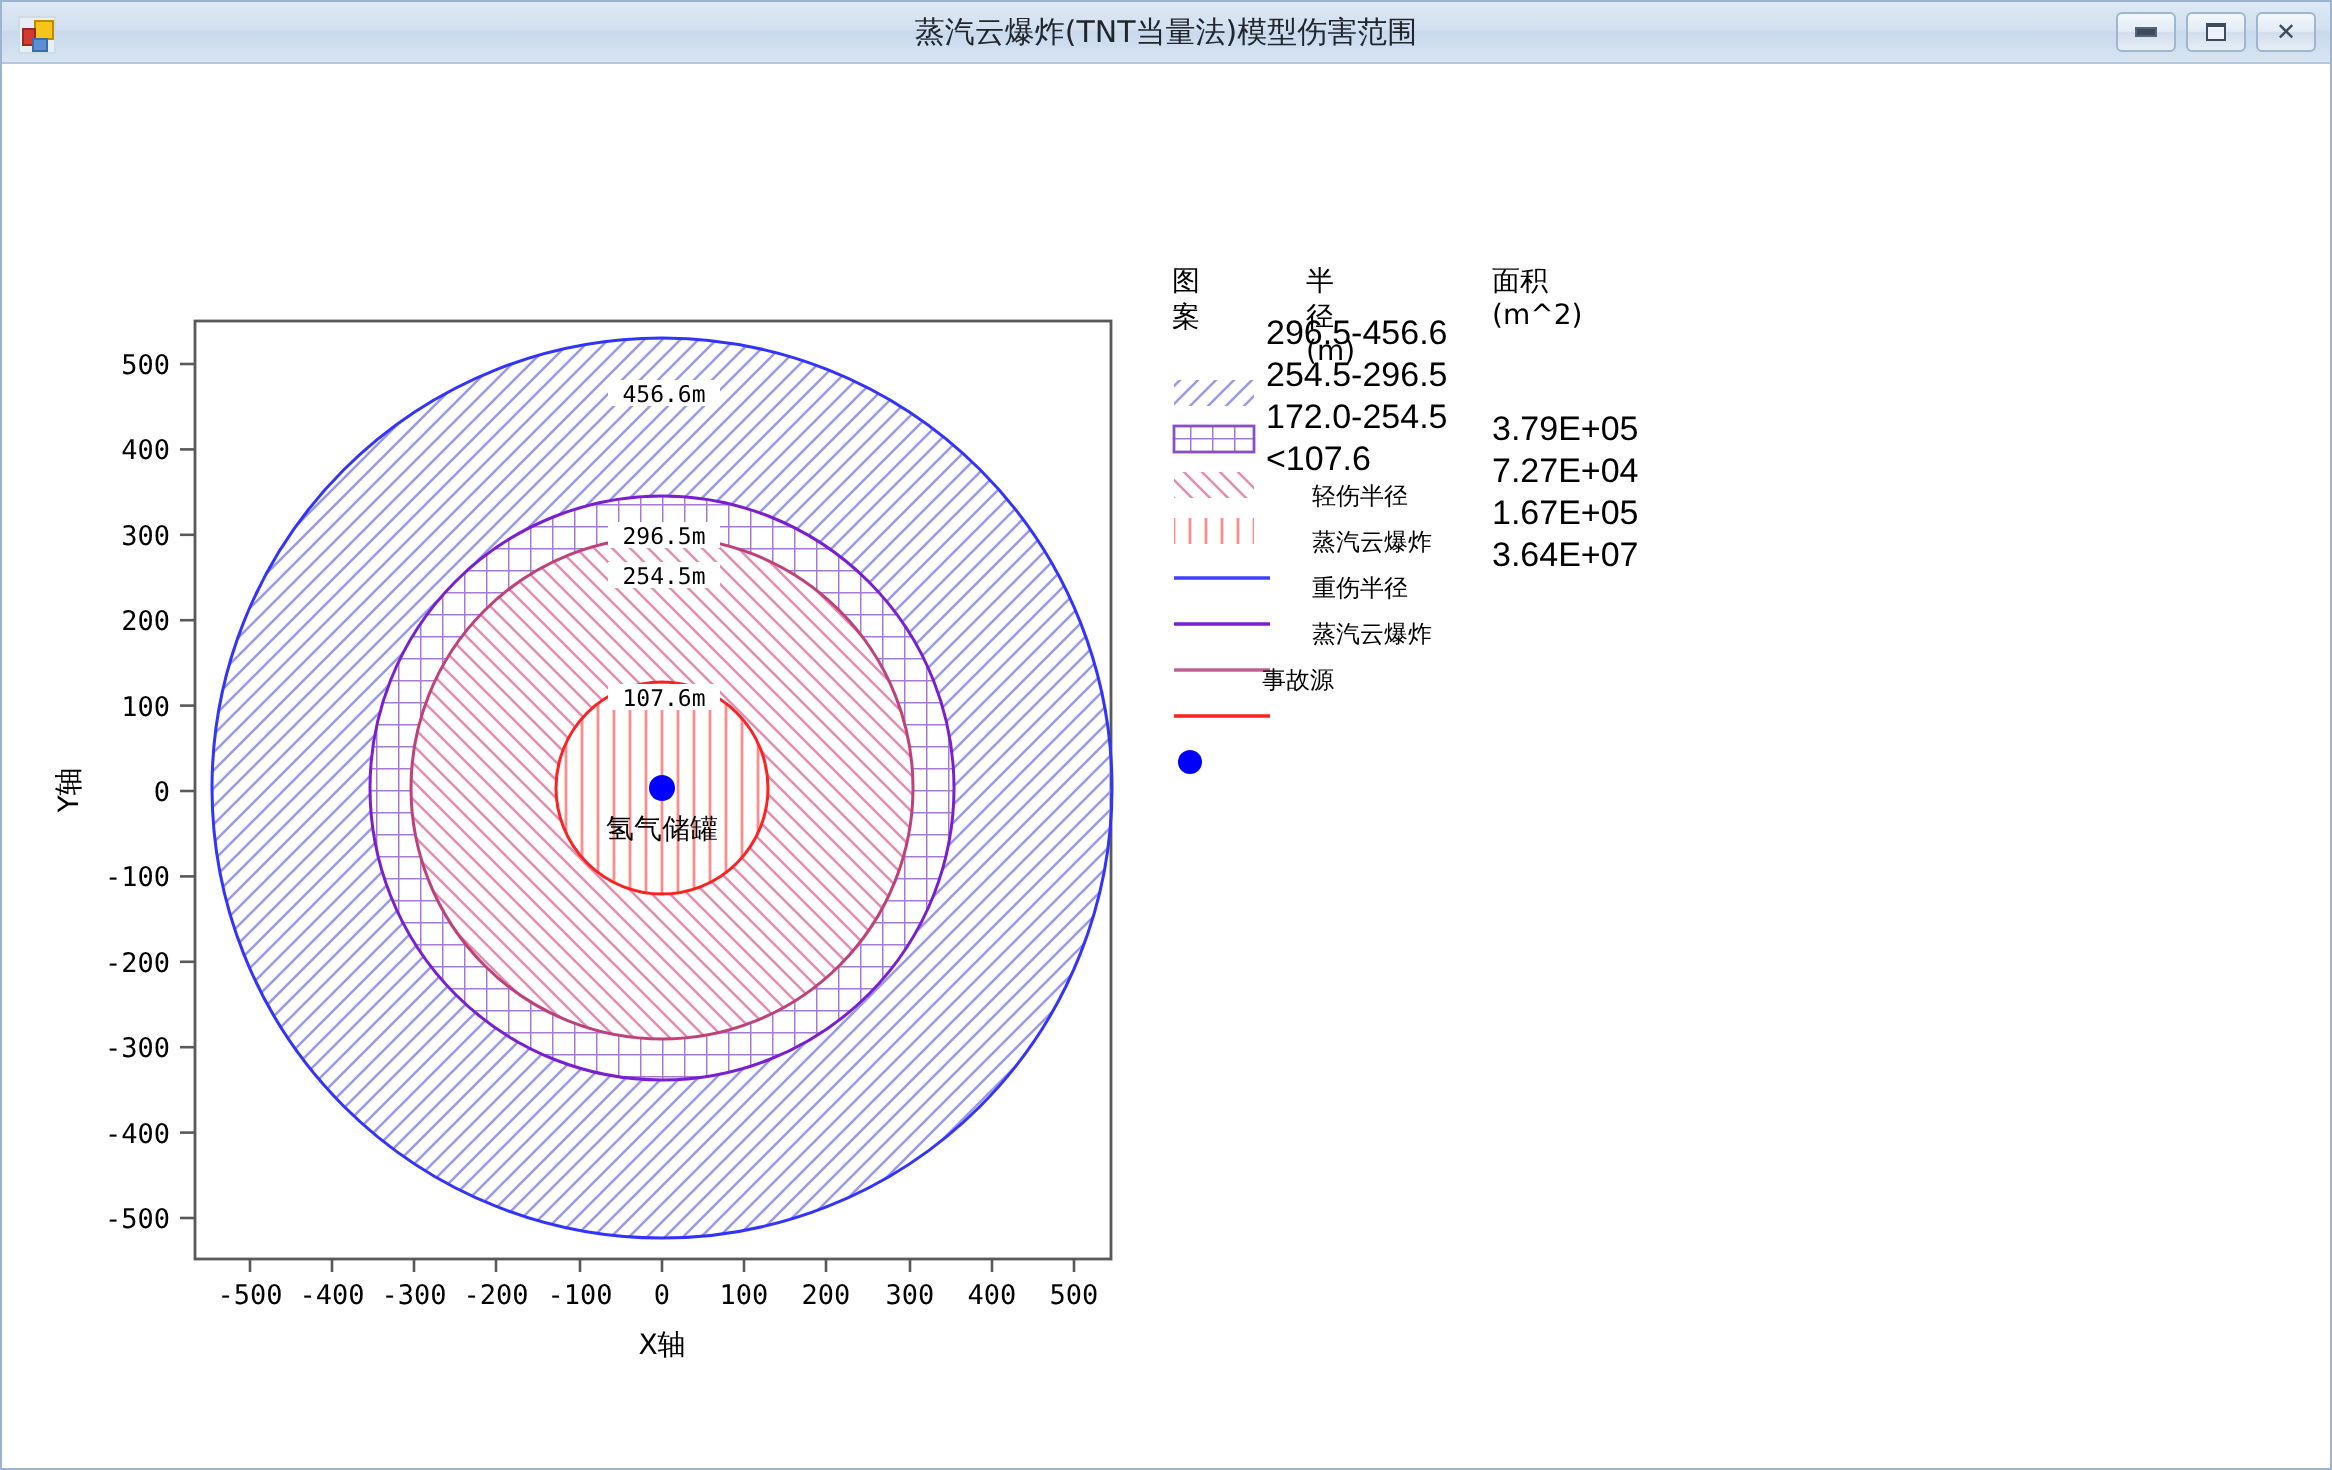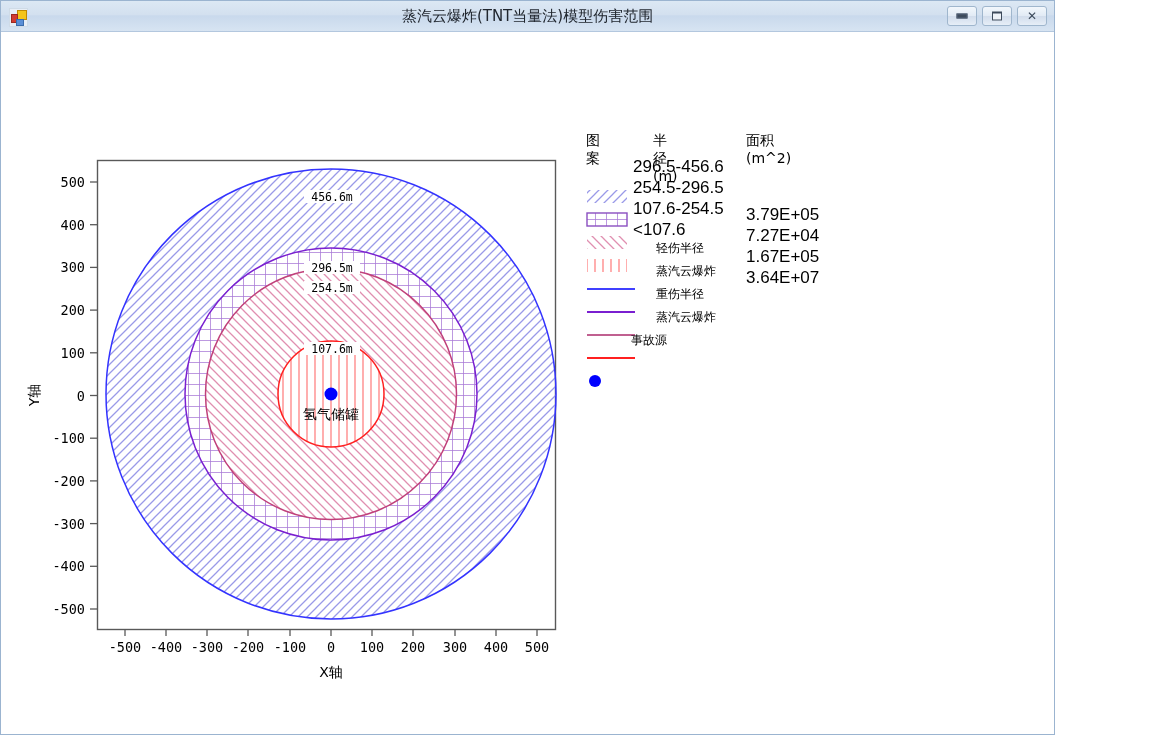--- a/index.html
+++ b/index.html
@@ -4,21 +4,21 @@
 <title>蒸汽云爆炸(TNT当量法)模型伤害范围</title>
 <style>
   html,body{margin:0;padding:0;}
   body{
     width:1166px;height:735px;overflow:hidden;
     background:#ffffff;
     font-family:"Liberation Sans","DejaVu Sans",sans-serif;
     -webkit-font-smoothing:none;
   }
   .window{
-    position:absolute;left:0;top:0;width:1055px;height:735px;
+    position:absolute;left:0;top:0;width:1166px;height:735px;
     box-sizing:border-box;
     border:1px solid #9bb4d0;
     background:#ffffff;
   }
   
   .titlebar{
     position:absolute;left:0;top:0;right:0;height:31px;
     background:linear-gradient(to bottom,#dce8f4 0%,#d3e0ef 45%,#c9d9ec 50%,#d7e4f2 100%);
     border-bottom:1px solid #b3c7de;
     box-sizing:border-box;
@@ -254,21 +254,21 @@
 
         <div class="lg-row">
           <span class="lgd lg-r">296.5-456.6</span>
           <span class="lgd lg-a">3.79E+05</span>
         </div>
         <div class="lg-row">
           <span class="lgd lg-r">254.5-296.5</span>
           <span class="lgd lg-a">7.27E+04</span>
         </div>
         <div class="lg-row">
-          <span class="lgd lg-r">107.6-254.5</span>
+          <span class="lgd lg-r">172.0-254.5</span>
           <span class="lgd lg-a">1.67E+05</span>
         </div>
         <div class="lg-row">
           <span class="lgd lg-r">&lt;107.6</span>
           <span class="lgd lg-a">3.64E+07</span>
         </div>
 
         <div class="lg-row" style="height:23px">
           <span class="lgd lgd-cn lg-lbl">轻伤半径</span>
         </div>

